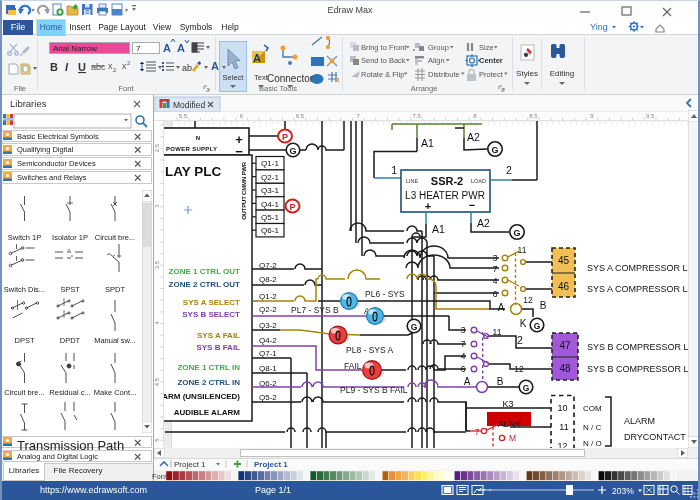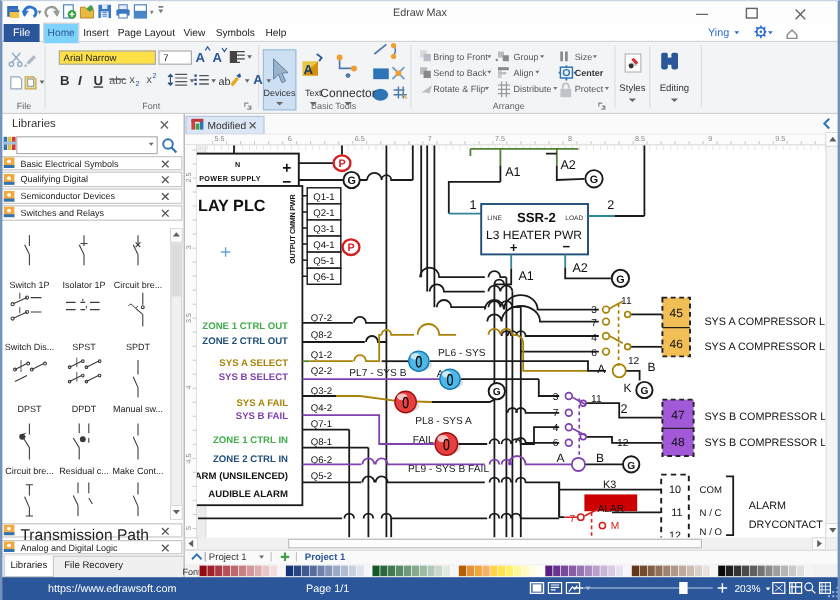--- a/index.html
+++ b/index.html
@@ -63,21 +63,21 @@
 <div class="abs" style="left:342px;top:38px;width:1px;height:52px;background:#dcdfe3"></div>
 <div class="abs" style="left:512px;top:38px;width:1px;height:52px;background:#dcdfe3"></div>
 <div class="abs" style="left:541px;top:38px;width:1px;height:52px;background:#dcdfe3"></div>
 <div class="abs" style="left:584px;top:38px;width:1px;height:52px;background:#dcdfe3"></div>
 <div class="abs" style="left:-20px;top:84px;width:80px;height:10px;color:#666;font-size:7.5px;text-align:center">File</div>
 <div class="abs" style="left:86px;top:84px;width:80px;height:10px;color:#666;font-size:7.5px;text-align:center">Font</div>
 <div class="abs" style="left:238px;top:84px;width:80px;height:10px;color:#666;font-size:7.5px;text-align:center">Basic Tools</div>
 <div class="abs" style="left:384px;top:84px;width:80px;height:10px;color:#666;font-size:7.5px;text-align:center">Arrange</div>
 <div class="abs" style="left:497px;top:69px;width:60px;height:10px;color:#333;font-size:8px;text-align:center">Styles</div>
 <div class="abs" style="left:532px;top:69px;width:60px;height:10px;color:#333;font-size:8px;text-align:center">Editing</div>
-<div class="abs" style="left:49px;top:42px;width:81px;height:12px;background:#fde047;border:1px solid #ababab;font-size:8px;color:#222;line-height:11px;padding-left:3px">Arial Narrow</div>
+<div class="abs" style="left:49px;top:42px;width:81px;height:12px;background:#ec4899;border:1px solid #ababab;font-size:8px;color:#222;line-height:11px;padding-left:3px">Arial Narrow</div>
 <div class="abs" style="left:132px;top:42px;width:28px;height:12px;background:#fff;border:1px solid #ababab;font-size:8px;color:#222;line-height:11px;padding-left:3px">7</div>
 <div class="abs" style="left:219px;top:41px;width:28px;height:51px;background:#cde0f3;border:1px solid #9ebfdd"></div>
 <svg class="abs" style="left:0;top:35px" width="700" height="60" viewBox="0 0 700 60">
 
 <g stroke="#8aa8c8" fill="none" stroke-width="1.1">
 <path d="M10 9 l7 8 M17 9 l-7 8"></path>
       <circle cx="9.5" cy="18.5" r="1.8"></circle>
       <circle cx="16.5" cy="18.5" r="1.8"></circle>
 </g>
 <path d="M22 17 l6 -6 2 2 -6 6z M21 18 l2 2 -3 1z" fill="#b0b8c8"></path>
@@ -151,21 +151,21 @@
 <g stroke="#4a7ab0" stroke-width="1.2" fill="none">
       <path d="M328 40 h9 M332 37 v10 M336 37 v10 M328 44 h11"></path>
       <path d="M336 44 l3 3" stroke="#f0a030"></path>
     </g>
 <g stroke="#888" fill="none">
       <path d="M207 51 h-3 v3 M209 53 v3 h-3"></path>
       <path d="M207 53 l2 2" stroke-width="1"></path>
     </g>
 </svg>
 
-<div class="abs" style="left:208px;top:73px;width:50px;height:9px;color:#333;font-size:7.5px;text-align:center">Devices</div>
+<div class="abs" style="left:208px;top:73px;width:50px;height:9px;color:#333;font-size:7.5px;text-align:center">Select</div>
 <svg class="abs" style="left:229px;top:84px" width="8" height="5">
     <path d="M1 1 l6 0 -3 3z" fill="#666"></path>
   </svg>
 <div class="abs" style="left:236px;top:73px;width:50px;height:9px;color:#333;font-size:7.5px;text-align:center">Text</div>
 <svg class="abs" style="left:257px;top:84px" width="8" height="5">
     <path d="M1 1 l6 0 -3 3z" fill="#666"></path>
   </svg>
 <div class="abs" style="left:265px;top:73px;width:50px;height:9px;color:#333;font-size:10px;text-align:center">Connector</div>
 <svg class="abs" style="left:286px;top:84px" width="8" height="5">
     <path d="M1 1 l6 0 -3 3z" fill="#666"></path>

